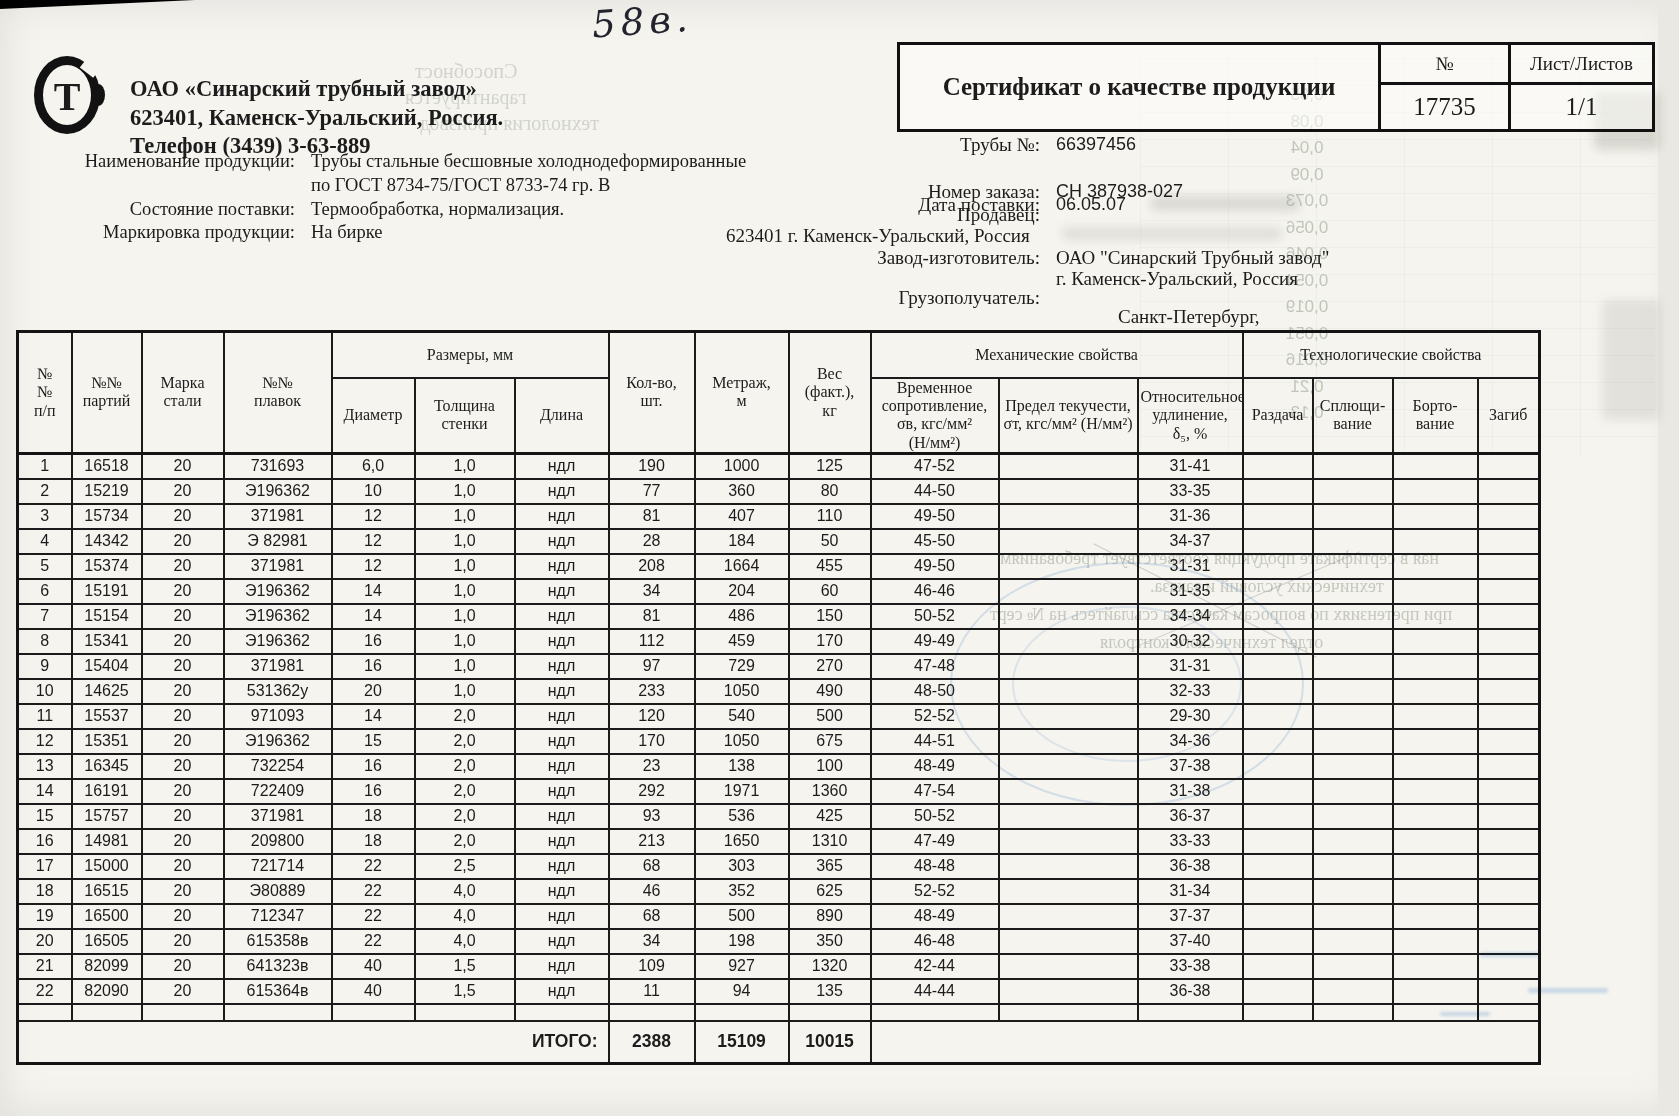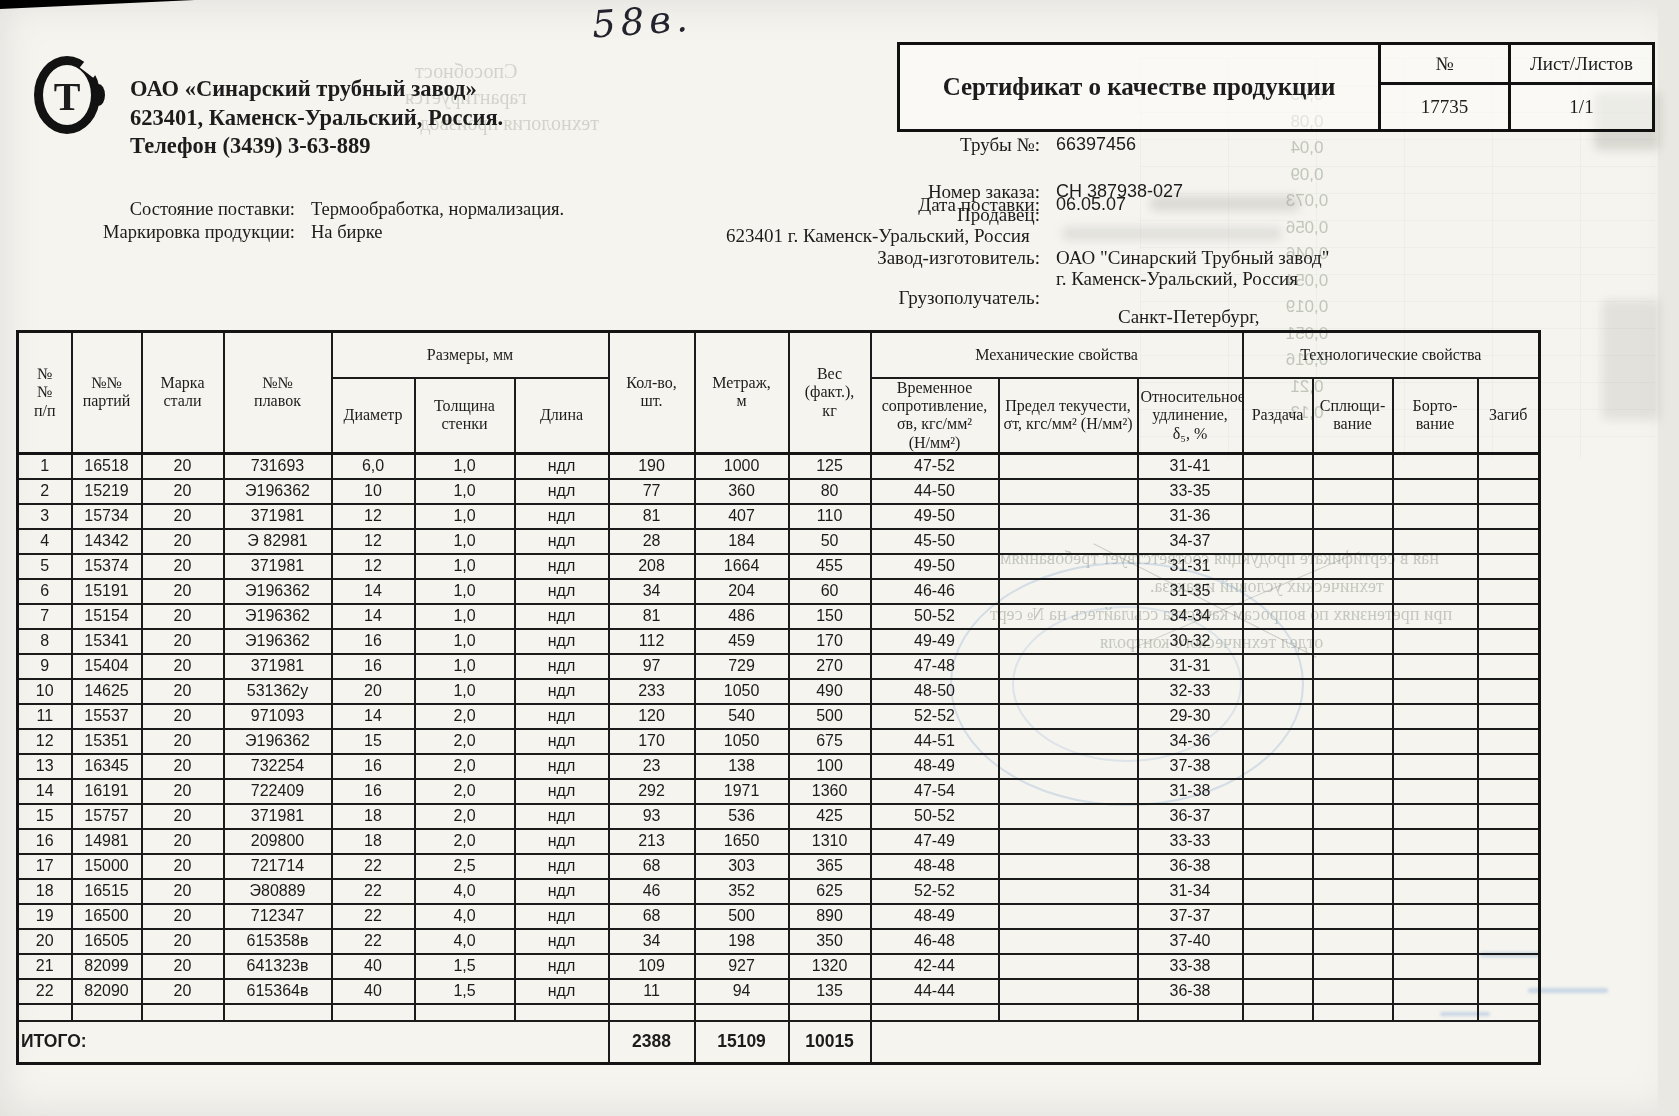--- a/index.html
+++ b/index.html
@@ -55,21 +55,21 @@
   .prod-val{margin-left:16px;white-space:pre-line;}
   .pr0{top:150px;} .pr1{top:198px;} .pr2{top:221px;}
   
   .cert-box{position:absolute;left:897px;top:42px;width:758px;height:90px;border:3px solid #111;
      display:flex;box-sizing:border-box;background:rgba(253,253,250,.55);}
   .cert-title{width:478px;flex:none;display:flex;align-items:center;justify-content:center;
      font-weight:bold;font-size:25px;border-right:3px solid #111;text-align:center;}
   .cert-col{width:127px;flex:none;border-right:3px solid #111;display:flex;flex-direction:column;}
   .cert-col.last{border-right:none;flex:1;}
   .cert-hd{height:37px;border-bottom:3px solid #111;display:flex;align-items:center;justify-content:center;font-size:19px;}
-  .cert-val{flex:1;display:flex;align-items:center;justify-content:center;font-size:19px;}
+  .cert-val{flex:1;display:flex;align-items:center;justify-content:center;font-size:25px;}
   
   .ship-row{position:absolute;left:710px;width:900px;display:flex;font-size:19px;}
   .ship-label{width:330px;text-align:right;flex:none;}
   .ship-val{margin-left:16px;}
   .sans{font-family:"Liberation Sans",sans-serif;font-size:18px;}
   .sr0{top:134px;} .sr1{top:158px;margin-top:36px;} .sr2{top:181px;} .sr3{top:204px;}
   .sr4{top:225px;flex-direction:column;} .sr5{top:247px;} .sr6{top:268px;} .sr7{top:287px;}
   .city{position:absolute;left:1118px;top:306px;font-size:19px;}
   
   table.main{position:absolute;left:16px;top:330px;width:1522px;border-collapse:collapse;
@@ -77,21 +77,21 @@
   .main th,.main td{border:2px solid #1b1b1b;text-align:center;vertical-align:middle;padding:0 2px;overflow:hidden;}
   .main thead th{font-weight:normal;font-size:16px;white-space:pre-line;line-height:1.14;}
   .main thead{border-bottom:3px solid #141414;}
   .hr1 th{height:44px;}
   .hr2 th{height:72px;}
   th.grp{font-weight:bold;font-size:17px;}
   th.small{font-size:14.5px;}
   tbody.data td{height:23px;font-family:"Liberation Sans",sans-serif;font-size:16px;}
   tr.empty-row td{height:15px;}
   tr.totals-row td{height:40px;font-family:"Liberation Sans",sans-serif;font-weight:bold;font-size:17.5px;}
-  td.totals-label{text-align:left;padding-right:10px;font-family:"Liberation Sans",sans-serif;}
+  td.totals-label{text-align:right;padding-right:10px;font-family:"Liberation Sans",sans-serif;}
 </style>
 </head>
 <body>
 
 <div class="paper">
 
   <div class="artifact corner-streak"></div>
   <div class="artifact right-strip"></div>
   <div class="artifact smudge sm1"></div>
   <div class="artifact smudge sm2"></div>
@@ -134,20 +134,25 @@
   </div>
 
   <div class="company">
     <div>ОАО «Синарский трубный завод»</div>
     <div>623401, Каменск-Уральский,  Россия.</div>
     <div>Телефон (3439) 3-63-889</div>
   </div>
 
   <div class="handwritten">58в.</div>
 
+  <div class="prod-row pr0">
+    <div class="prod-label">Наименование продукции:</div>
+    <div class="prod-val">Трубы стальные бесшовные холоднодеформированные
+по ГОСТ 8734-75/ГОСТ 8733-74 гр. В</div>
+  </div>
   <div class="prod-row pr1">
     <div class="prod-label">Состояние поставки:</div>
     <div class="prod-val">Термообработка, нормализация.</div>
   </div>
   <div class="prod-row pr2">
     <div class="prod-label">Маркировка продукции:</div>
     <div class="prod-val">На бирке</div>
   </div>
 
   <div class="cert-box">

